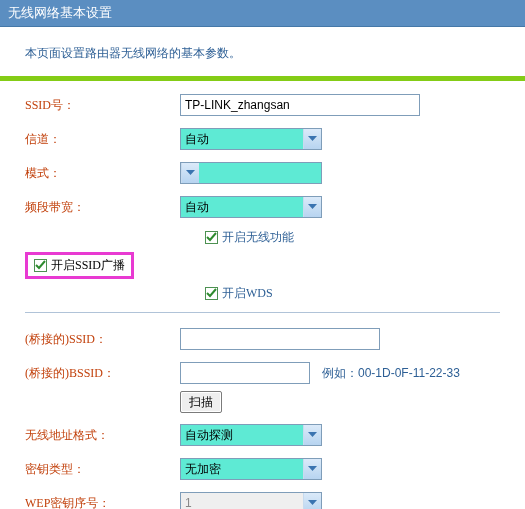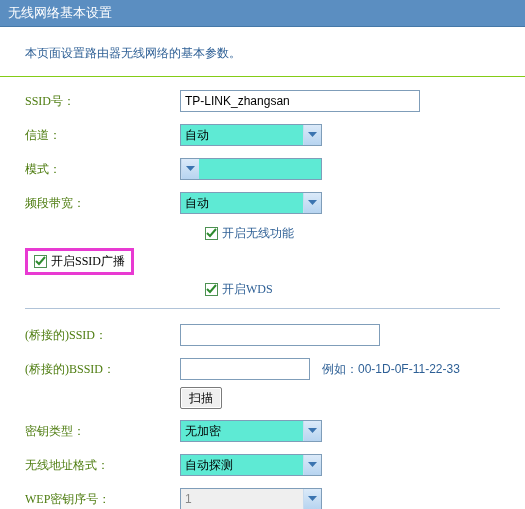--- a/index.html
+++ b/index.html
@@ -19,35 +19,35 @@
   .titlebar {
     background: #5b8ec1;
     color: #fff;
     padding: 4px 8px;
     font-size: 13px;
     border-bottom: 1px solid #4578a8;
   }
   .instruction {
     color: #2d5f95;
     padding: 18px 25px 14px 25px;
-    border-bottom: 1px solid #84cc16;
+    border-bottom: 5px solid #84cc16;
     margin: 0 0 0 0;
   }
   .form-area {
     padding: 12px 25px 0 25px;
   }
   .row {
     display: flex;
     align-items: center;
     margin-bottom: 10px;
     min-height: 24px;
   }
   .label {
     width: 155px;
-    color: #4d7c0f;
+    color: #c2410c;
     flex-shrink: 0;
   }
   .text-input {
     border: 1px solid #7f9db9;
     height: 18px;
     padding: 1px 4px;
     font-family: Verdana, SimSun, sans-serif;
     font-size: 12px;
     width: 230px;
     box-sizing: content-box;
@@ -227,35 +227,35 @@
       <span class="label">(桥接的)BSSID：</span>
       <input class="text-input narrow" type="text" value="" style="">
       <span class="hint">例如：00-1D-0F-11-22-33</span>
     </div>
 
     <div class="scan-row">
       <button class="button" type="button">扫描</button>
     </div>
 
     <div class="row">
+      <span class="label">无线地址格式：</span>
+      <div class="select-wrap">
+        <span class="sel-text">自动探测</span>
+        <span class="sel-btn">
+          <svg width="9" height="6">
+              <polygon points="0,0 9,0 4.5,5" fill="#3b74b0"></polygon>
+            </svg>
+        </span>
+      </div>
+    </div>
+
+    <div class="row">
       <span class="label">密钥类型：</span>
       <div class="select-wrap">
         <span class="sel-text">无加密</span>
-        <span class="sel-btn">
-          <svg width="9" height="6">
-              <polygon points="0,0 9,0 4.5,5" fill="#3b74b0"></polygon>
-            </svg>
-        </span>
-      </div>
-    </div>
-
-    <div class="row">
-      <span class="label">无线地址格式：</span>
-      <div class="select-wrap">
-        <span class="sel-text">自动探测</span>
         <span class="sel-btn">
           <svg width="9" height="6">
               <polygon points="0,0 9,0 4.5,5" fill="#3b74b0"></polygon>
             </svg>
         </span>
       </div>
     </div>
 
     <div class="row">
       <span class="label">WEP密钥序号：</span>

